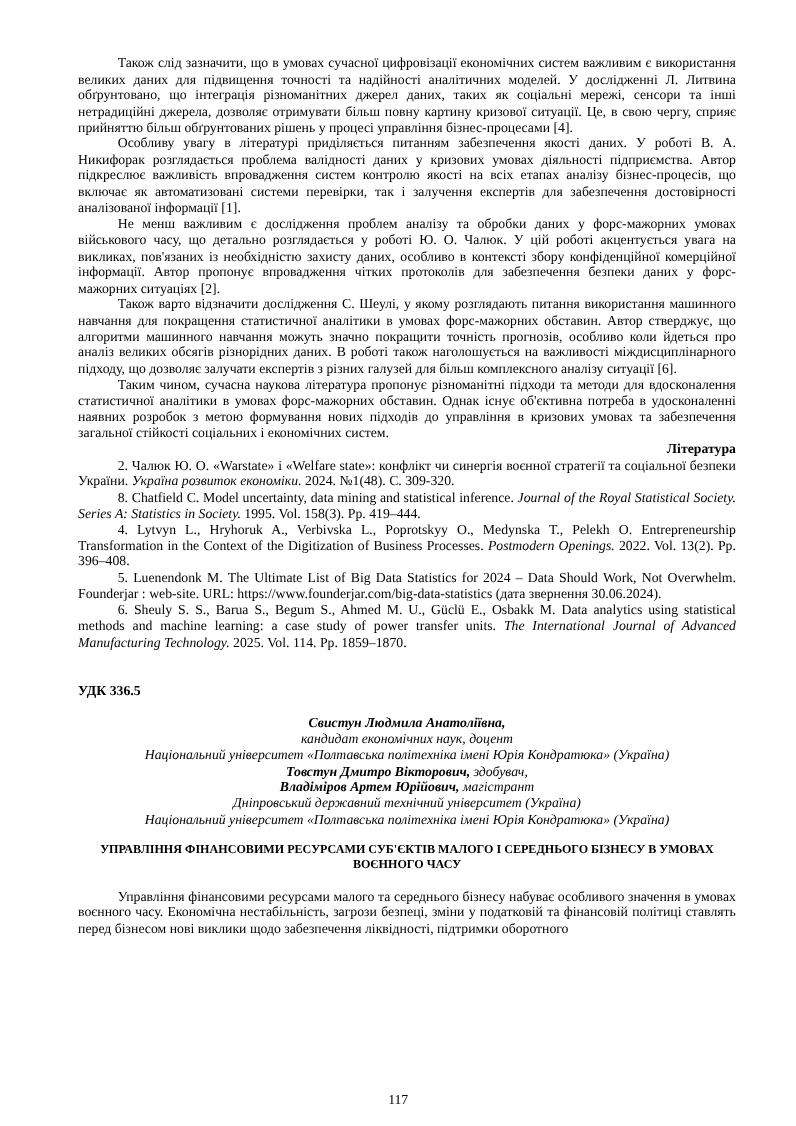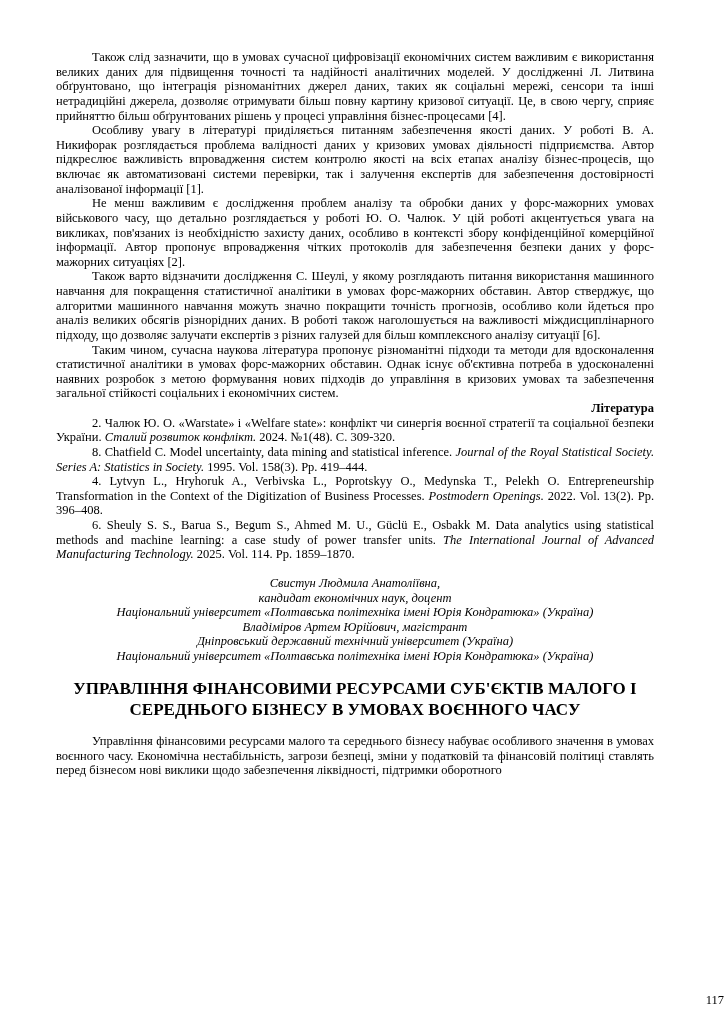--- a/index.html
+++ b/index.html
@@ -15,21 +15,21 @@
     color: #000000;
     font-family: "Liberation Serif", serif;
     font-size: 12.5px;
     line-height: 1.17;
     overflow: hidden;
     box-sizing: border-box;
   }
   .content {
     position: absolute;
     top: 50px;
-    left: 56px;
+    left: 71px;
     width: 598px;
   }
   p { margin: 0; }
   .para {
     text-align: justify;
     text-indent: 36px;
   }
   .heading-center {
     text-align: right;
     font-weight: bold;
@@ -44,60 +44,63 @@
   }
   .authors {
     margin-top: 14px;
     text-align: center;
   }
   .author-line { text-align: center; }
   .article-title {
     margin: 14px 0 14px 0;
     text-align: center;
     font-weight: bold;
-    font-size: 17px;
+    font-size: 11px;
     line-height: 1.25;
   }
   .page-number {
     position: absolute;
     bottom: 16px;
     left: 0;
     width: 100%;
-    text-align: right;
+    text-align: center;
   }
   .r { font-style: normal; font-weight: normal; }
   .i { font-style: italic; }
-  .bi { font-style: italic; font-weight: normal; }
+  .bi { font-style: italic; font-weight: bold; }
 </style>
 </head>
 <body>
 
 <div class="page">
   <div class="content">
 
     <p class="para">Також слід зазначити, що в умовах сучасної цифровізації економічних систем важливим є використання великих даних для підвищення точності та надійності аналітичних моделей. У дослідженні Л. Литвина обґрунтовано, що інтеграція різноманітних джерел даних, таких як соціальні мережі, сенсори та інші нетрадиційні джерела, дозволяє отримувати більш повну картину кризової ситуації. Це, в свою чергу, сприяє прийняттю більш обґрунтованих рішень у процесі управління бізнес-процесами [4].</p>
     <p class="para">Особливу увагу в літературі приділяється питанням забезпечення якості даних. У роботі В. А. Никифорак розглядається проблема валідності даних у кризових умовах діяльності підприємства. Автор підкреслює важливість впровадження систем контролю якості на всіх етапах аналізу бізнес-процесів, що включає як автоматизовані системи перевірки, так і залучення експертів для забезпечення достовірності аналізованої інформації [1].</p>
     <p class="para">Не менш важливим є дослідження проблем аналізу та обробки даних у форс-мажорних умовах військового часу, що детально розглядається у роботі Ю. О. Чалюк. У цій роботі акцентується увага на викликах, пов'язаних із необхідністю захисту даних, особливо в контексті збору конфіденційної комерційної інформації. Автор пропонує впровадження чітких протоколів для забезпечення безпеки даних у форс-мажорних ситуаціях [2].</p>
     <p class="para">Також варто відзначити дослідження С. Шеулі, у якому розглядають питання використання машинного навчання для покращення статистичної аналітики в умовах форс-мажорних обставин. Автор стверджує, що алгоритми машинного навчання можуть значно покращити точність прогнозів, особливо коли йдеться про аналіз великих обсягів різнорідних даних. В роботі також наголошується на важливості міждисциплінарного підходу, що дозволяє залучати експертів з різних галузей для більш комплексного аналізу ситуації [6].</p>
     <p class="para">Таким чином, сучасна наукова література пропонує різноманітні підходи та методи для вдосконалення статистичної аналітики в умовах форс-мажорних обставин. Однак існує об'єктивна потреба в удосконаленні наявних розробок з метою формування нових підходів до управління в кризових умовах та забезпечення загальної стійкості соціальних і економічних систем.</p>
 
     <p class="heading-center">Література</p>
 
     <div>
-        <p class="ref"><span class="r">2. Чалюк Ю. О. «Warstate» і «Welfare state»: конфлікт чи синергія воєнної стратегії та соціальної безпеки України. </span><span class="i">Сталий розвиток конфлікт.</span><span class="r"> 2024. №1(48). С. 309-320.</span></p>
+        <p class="ref"><span class="r">2. Чалюк Ю. О. «Warstate» і «Welfare state»: конфлікт чи синергія воєнної стратегії та соціальної безпеки України. </span><span class="i">Україна розвиток економіки.</span><span class="r"> 2024. №1(48). С. 309-320.</span></p>
         <p class="ref"><span class="r">8. Chatfield C. Model uncertainty, data mining and statistical inference. </span><span class="i">Journal of the Royal Statistical Society. Series A: Statistics in Society.</span><span class="r"> 1995. Vol. 158(3). Pp. 419–444.</span></p>
         <p class="ref"><span class="r">4. Lytvyn L., Hryhoruk A., Verbivska L., Poprotskyy O., Medynska T., Pelekh O. Entrepreneurship Transformation in the Context of the Digitization of Business Processes. </span><span class="i">Postmodern Openings.</span><span class="r"> 2022. Vol. 13(2). Pp. 396–408.</span></p>
+        <p class="ref"><span class="r">5. Luenendonk M. The Ultimate List of Big Data Statistics for 2024 – Data Should Work, Not Overwhelm. Founderjar : web-site. URL: https://www.founderjar.com/big-data-statistics (дата звернення 30.06.2024).</span></p>
         <p class="ref"><span class="r">6. Sheuly S. S., Barua S., Begum S., Ahmed M. U., Güclü E., Osbakk M. Data analytics using statistical methods and machine learning: a case study of power transfer units. </span><span class="i">The International Journal of Advanced Manufacturing Technology.</span><span class="r"> 2025. Vol. 114. Pp. 1859–1870.</span></p>
       </div>
 
+    <p class="udk">УДК 336.5</p>
 
     <div class="authors">
         <p class="author-line"><span class="bi">Свистун Людмила Анатоліївна,</span></p>
         <p class="author-line"><span class="i">кандидат економічних наук, доцент</span></p>
         <p class="author-line"><span class="i">Національний університет «Полтавська політехніка імені Юрія Кондратюка» (Україна)</span></p>
+        <p class="author-line"><span class="bi">Товстун Дмитро Вікторович,</span><span class="i"> здобувач,</span></p>
         <p class="author-line"><span class="bi">Владіміров Артем Юрійович,</span><span class="i"> магістрант</span></p>
         <p class="author-line"><span class="i">Дніпровський державний технічний університет (Україна)</span></p>
         <p class="author-line"><span class="i">Національний університет «Полтавська політехніка імені Юрія Кондратюка» (Україна)</span></p>
       </div>
 
     <p class="article-title">УПРАВЛІННЯ ФІНАНСОВИМИ РЕСУРСАМИ СУБ'ЄКТІВ МАЛОГО І СЕРЕДНЬОГО БІЗНЕСУ В УМОВАХ ВОЄННОГО ЧАСУ</p>
 
     <p class="para">Управління фінансовими ресурсами малого та середнього бізнесу набуває особливого значення в умовах воєнного часу. Економічна нестабільність, загрози безпеці, зміни у податковій та фінансовій політиці ставлять перед бізнесом нові виклики щодо забезпечення ліквідності, підтримки оборотного</p>
 
   </div>

